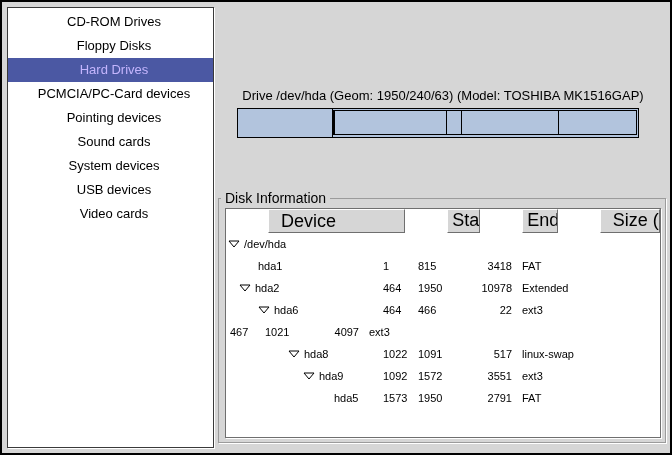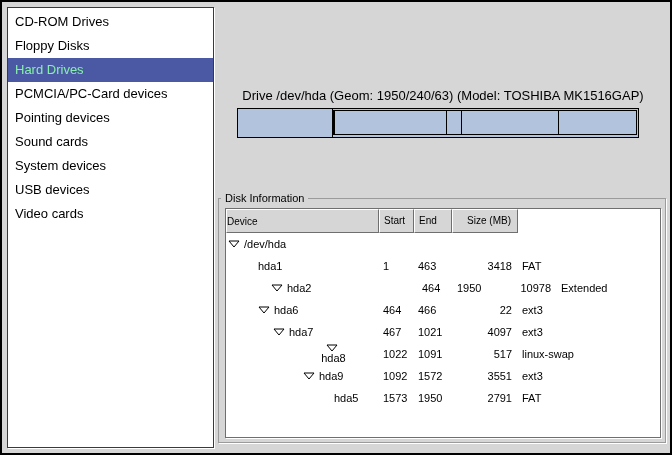--- a/index.html
+++ b/index.html
@@ -14,29 +14,30 @@
   }
 
   
   .sidebar {
     position:absolute; left:5px; top:5px; width:207px; height:441px;
     background:#fff;
     border:1px solid #3a3a3a;
     box-shadow:1px 1px 0 #fff;
     overflow:hidden;
     padding-top:2px;
+    text-align:center;
   }
   .sb-item {
     height:24px; line-height:23px;
     padding-left:7px;
     font-size:13px;
     white-space:nowrap;
     cursor:default;
   }
-  .sb-item.selected { background:var(--sel, #4b58a3); color:#86efac; }
+  .sb-item.selected { background:var(--sel, #4b58a3); color:#c4b5fd; }
 
   
   .drive-summary {
     position:absolute; left:221px; top:86px; width:440px;
     text-align:center; font-size:13px; white-space:nowrap;
   }
   .pbar {
     position:absolute; left:235px; top:106px; width:402px; height:30px;
     border:1px solid #000;
     background:var(--pfill, #b2c4dd);
@@ -56,42 +57,43 @@
   
   .groupbox {
     position:absolute; left:216px; top:196px; width:448px; height:245px;
     border:1px solid #9b9b9b;
     box-shadow:1px 1px 0 #fff;
   }
   .groupbox-label {
     position:absolute; left:2px; top:-8px;
     background:var(--bg, #d6d6d6);
     padding:0 4px;
-    font-size:11px; line-height:15px;
+    font-size:14px; line-height:15px;
     white-space:nowrap;
   }
 
   
   .table {
     position:absolute; left:6px; top:9px; width:436px; height:230px;
     background:#fff;
     border:1px solid #6f6f6f;
     box-shadow:1px 1px 0 #fff;
     overflow:hidden;
     display:flex; flex-direction:column;
   }
   .thead { display:flex; height:24px; flex:none; }
   .th {
     background:var(--bg, #d6d6d6);
     border:1px solid;
     border-color:#fff #6f6f6f #6f6f6f #fff;
-    font-size:10px; line-height:21px;
-    padding:0 0;
+    font-size:18px; line-height:21px;
+    padding:0 12px;
     overflow:hidden; white-space:nowrap;
     cursor:default;
+    margin-left:42px;
   }
   .tbody { flex:1; background:#fff; }
   .trow { display:flex; height:22px; align-items:center; font-size:11px; cursor:default; }
   .td { overflow:hidden; white-space:nowrap; }
   .col0 { width:153px; display:flex; align-items:center; }
   .col1 { width:35px; padding-left:4px; }
   .col2 { width:38px; padding-left:4px; }
   .col3 { width:66px; padding-right:6px; text-align:right; }
   .col4 { flex:1; padding-left:4px; }
   .expander { flex:none; margin-right:4px; display:block; }
@@ -148,26 +150,26 @@
             <div class="td col2"></div>
             <div class="td col3"></div>
             <div class="td col4"></div>
           </div>
           <div class="trow">
             <div class="td col0" style="padding-left: 16px;">
               <span class="exp-spacer"></span>
               <span>hda1</span>
             </div>
             <div class="td col1">1</div>
-            <div class="td col2">463</div>
+            <div class="td col2">815</div>
             <div class="td col3">3418</div>
             <div class="td col4">FAT</div>
           </div>
           <div class="trow">
-            <div class="td col0" style="padding-left: 6px; margin-left: 39px;">
+            <div class="td col0" style="padding-left: 13px;">
               <svg class="expander" width="12" height="8" viewBox="0 0 12 8">
                 <polygon points="1,1 11,1 6,7" fill="none" stroke="#000" stroke-width="1"></polygon>
               </svg>
               <span>hda2</span>
             </div>
             <div class="td col1">464</div>
             <div class="td col2">1950</div>
             <div class="td col3">10978</div>
             <div class="td col4">Extended</div>
           </div>
@@ -177,33 +179,27 @@
                 <polygon points="1,1 11,1 6,7" fill="none" stroke="#000" stroke-width="1"></polygon>
               </svg>
               <span>hda6</span>
             </div>
             <div class="td col1">464</div>
             <div class="td col2">466</div>
             <div class="td col3">22</div>
             <div class="td col4">ext3</div>
           </div>
           <div class="trow">
-            <div class="td col0" style="padding-left: 47px;">
-              <svg class="expander" width="12" height="8" viewBox="0 0 12 8">
-                <polygon points="1,1 11,1 6,7" fill="none" stroke="#000" stroke-width="1"></polygon>
-              </svg>
-              <span>hda7</span>
-            </div>
             <div class="td col1">467</div>
             <div class="td col2">1021</div>
             <div class="td col3">4097</div>
             <div class="td col4">ext3</div>
           </div>
           <div class="trow">
-            <div class="td col0" style="padding-left: 62px; flex-direction: column;">
+            <div class="td col0" style="padding-left: 62px;">
               <svg class="expander" width="12" height="8" viewBox="0 0 12 8">
                 <polygon points="1,1 11,1 6,7" fill="none" stroke="#000" stroke-width="1"></polygon>
               </svg>
               <span>hda8</span>
             </div>
             <div class="td col1">1022</div>
             <div class="td col2">1091</div>
             <div class="td col3">517</div>
             <div class="td col4">linux-swap</div>
           </div>

